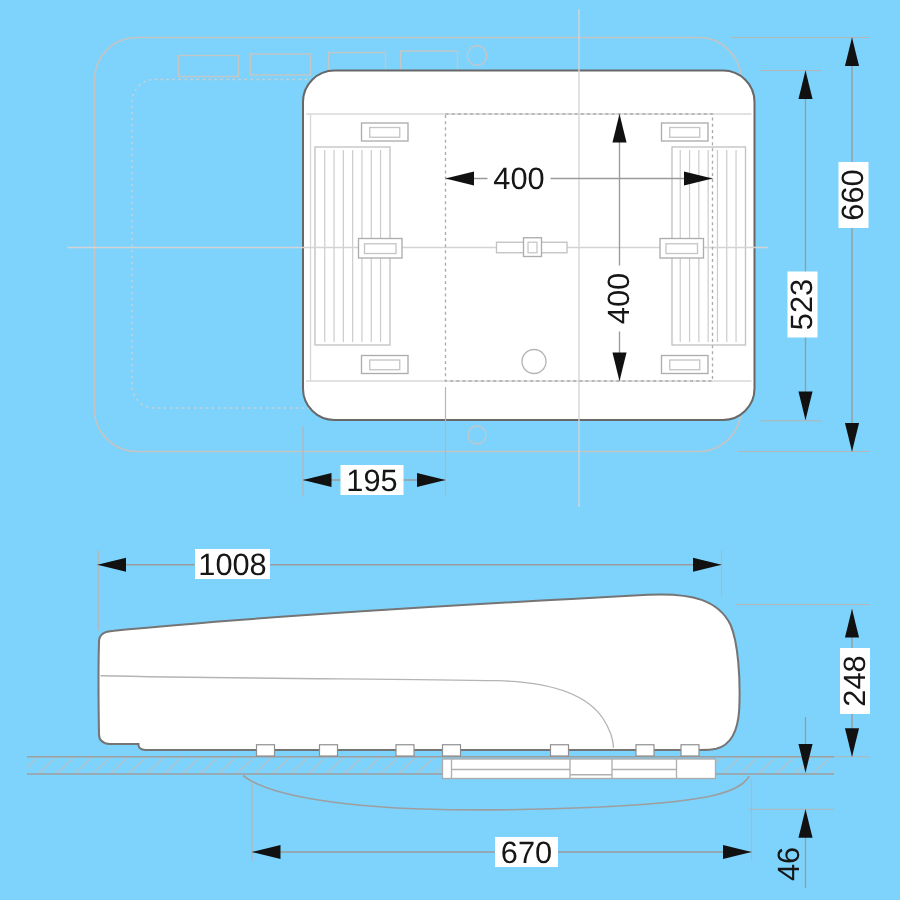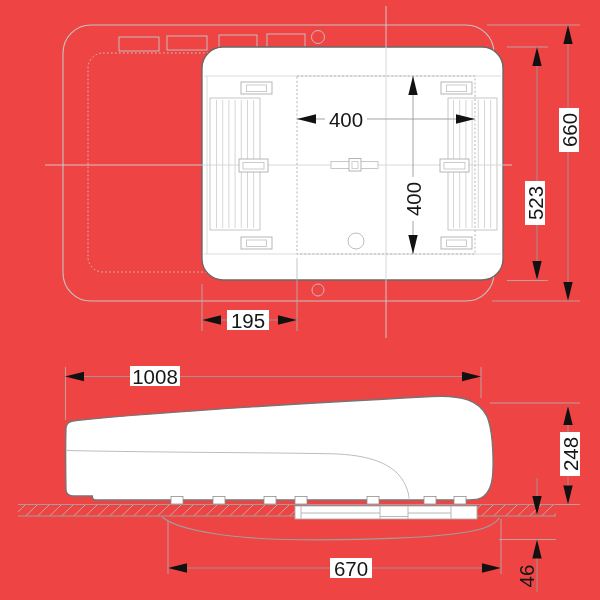--- a/index.html
+++ b/index.html
@@ -1,16 +1,16 @@
 <!DOCTYPE html>
 <html><head>
 <meta charset="utf-8">
 <style>
   html,body{margin:0;padding:0;background:#ffffff;}
-  .canvas{position:relative;width:600px;height:600px;background:#ef4444;overflow:hidden;
+  .canvas{position:relative;width:600px;height:600px;background:#7dd3fc;overflow:hidden;
           font-family:"Liberation Sans", sans-serif;}
   svg{display:block}
   text{font-family:"Liberation Sans", sans-serif;font-size:20.5px;fill:#161616;}
 </style>
 </head>
 <body>
 
 <div class="canvas">
 <svg width="600" height="600" viewBox="0 0 600 600">
   <defs>

